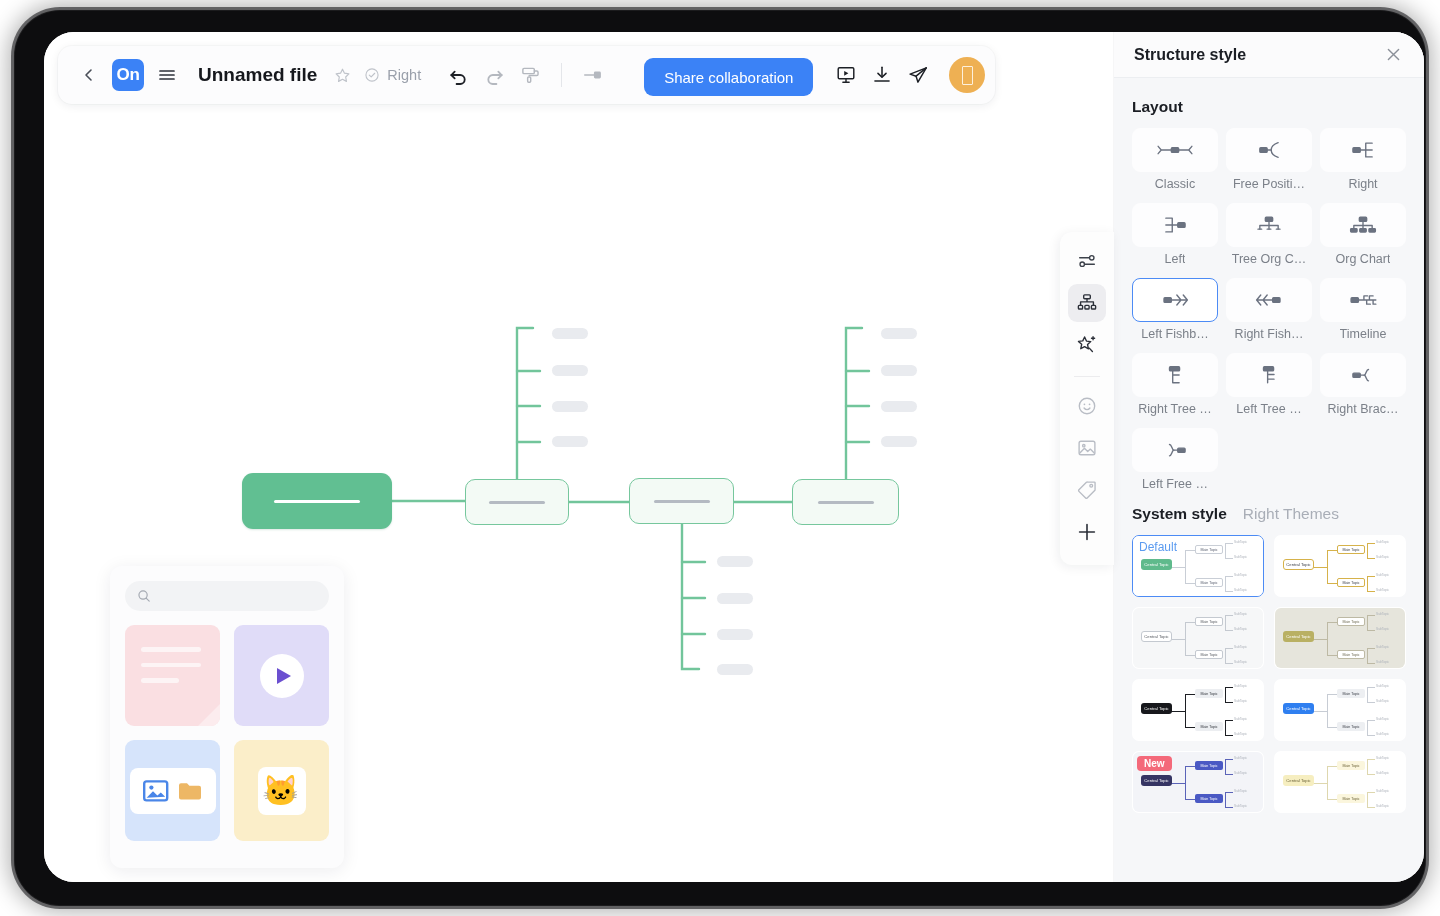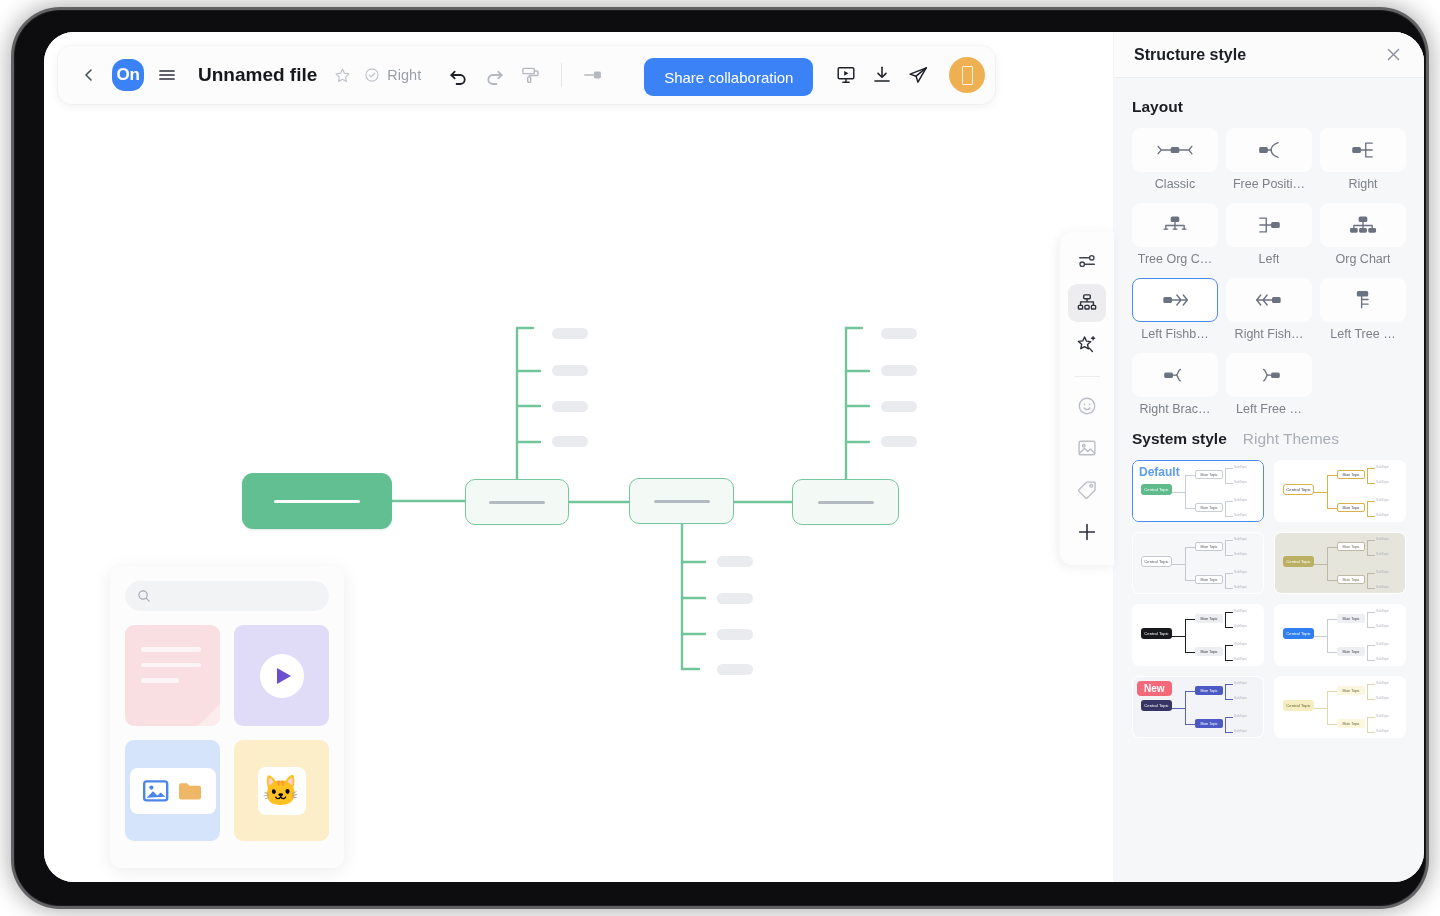--- a/index.html
+++ b/index.html
@@ -54,21 +54,21 @@
     z-index: 30;
   }
   .tb-btn {
     width: 34px; height: 34px;
     display: flex; align-items: center; justify-content: center;
     border-radius: 8px; cursor: pointer; color: #2b2f38;
     flex: none;
   }
   #logo-badge {
     width: 32px; height: 32px;
-    background: #3b82f6; border-radius: 13px;
+    background: #3b82f6; border-radius: 7px;
     display: flex; align-items: center; justify-content: center;
     color: #fff; font-size: 17px; font-weight: 700;
     letter-spacing: -.4px; margin: 0 4px 0 4px; flex: none;
   }
   #file-title {
     font-size: 19px; font-weight: 700; color: #16181d;
     margin: 0 6px 0 12px; white-space: nowrap; text-align: right;
   }
   #saved-label { font-size: 14.5px; color: #9aa0ab; margin-left: 2px; white-space: nowrap; }
   .tb-sep { width: 1px; height: 24px; background: #e4e6ea; margin: 0 12px; flex: none; }
@@ -241,21 +241,21 @@
   }
   .theme-card {
     height: 62px; border-radius: 7px; position: relative;
     border: 1.6px solid transparent; cursor: pointer; overflow: hidden;
     background: #fff;
   }
   .theme-card.selected { border-color: #4c8bf5; }
   .theme-inner { position: absolute; inset: 0; }
   .tc-label {
     position: absolute; left: 6px; top: 4px;
-    font-size: 12px; font-weight: 700; color: #5b9bf0;
+    font-size: 12px; font-weight: 400; color: #5b9bf0;
   }
   .tc-new {
     position: absolute; left: 4px; top: 4px;
     background: #f4697a; color: #fff;
     font-size: 10px; font-weight: 700;
     padding: 2px 7px; border-radius: 4px;
   }
   .tc-center {
     position: absolute; border-radius: 3px;
     font-size: 4.2px; display: flex; align-items: center; justify-content: center;
@@ -548,36 +548,36 @@
                   <rect x="9" y="9.5" width="8" height="5" rx="1" fill="#6b7280"></rect>
                   <path d="M17 12h6M23 4.5v15M23 4.5h7M23 12h7M23 19.5h7"></path>
                 </svg>
           </div>
           <div class="layout-label">Right</div>
         </div>
 
         <div class="layout-item">
           <div class="layout-thumb">
             <svg width="38" height="22" viewBox="0 0 40 24" fill="none" stroke="#6b7280" stroke-width="1.5" stroke-linecap="round">
+                  <rect x="23" y="9.5" width="8" height="5" rx="1" fill="#6b7280"></rect>
+                  <path d="M23 12h-6M17 4.5v15M17 4.5h-7M17 12h-7M17 19.5h-7"></path>
+                </svg>
+          </div>
+          <div class="layout-label">Left</div>
+        </div>
+
+        <div class="layout-item">
+          <div class="layout-thumb">
+            <svg width="38" height="22" viewBox="0 0 40 24" fill="none" stroke="#6b7280" stroke-width="1.5" stroke-linecap="round">
                   <rect x="16" y="3.5" width="8" height="4.5" rx="1" fill="#6b7280"></rect>
                   <path d="M20 8v4.5M10 12.5h20M10 12.5v4M20 12.5v4M30 12.5v4"></path>
                   <path d="M8 16.5h4M18 16.5h4M28 16.5h4"></path>
                 </svg>
           </div>
           <div class="layout-label">Tree Org C…</div>
-        </div>
-
-        <div class="layout-item">
-          <div class="layout-thumb">
-            <svg width="38" height="22" viewBox="0 0 40 24" fill="none" stroke="#6b7280" stroke-width="1.5" stroke-linecap="round">
-                  <rect x="23" y="9.5" width="8" height="5" rx="1" fill="#6b7280"></rect>
-                  <path d="M23 12h-6M17 4.5v15M17 4.5h-7M17 12h-7M17 19.5h-7"></path>
-                </svg>
-          </div>
-          <div class="layout-label">Left</div>
         </div>
 
         <div class="layout-item">
           <div class="layout-thumb">
             <svg width="38" height="22" viewBox="0 0 40 24" fill="none" stroke="#6b7280" stroke-width="1.5" stroke-linecap="round">
                   <rect x="16" y="3.5" width="8" height="4.5" rx="1" fill="#6b7280"></rect>
                   <path d="M20 8v4.5M10 12.5h20M10 12.5v3.5M20 12.5v3.5M30 12.5v3.5"></path>
                   <rect x="6.5" y="16" width="7" height="3.6" rx=".8" fill="#6b7280"></rect>
                   <rect x="16.5" y="16" width="7" height="3.6" rx=".8" fill="#6b7280"></rect>
                   <rect x="26.5" y="16" width="7" height="3.6" rx=".8" fill="#6b7280"></rect>
@@ -599,22 +599,40 @@
         <div class="layout-item">
           <div class="layout-thumb">
             <svg width="38" height="22" viewBox="0 0 40 24" fill="none" stroke="#6b7280" stroke-width="1.5" stroke-linecap="round">
                   <rect x="24" y="9.5" width="8" height="5" rx="1" fill="#6b7280"></rect>
                   <path d="M24 12H7M18 6.5L13.5 12M18 17.5L13.5 12M11 6.5L6.5 12M11 17.5L6.5 12"></path>
                 </svg>
           </div>
           <div class="layout-label">Right Fish…</div>
         </div>
 
-
-
+        <div class="layout-item">
+          <div class="layout-thumb">
+            <svg width="38" height="22" viewBox="0 0 40 24" fill="none" stroke="#6b7280" stroke-width="1.5" stroke-linecap="round">
+                  <rect x="7" y="9.5" width="8" height="5" rx="1" fill="#6b7280"></rect>
+                  <path d="M15 12h19M21 12V7.5M21 7.5h4M27 12V7.5M27 7.5h4M24 12v4.5M24 16.5h4M31 12v4.5M31 16.5h3"></path>
+                </svg>
+          </div>
+          <div class="layout-label">Timeline</div>
+        </div>
+
+
+        <div class="layout-item">
+          <div class="layout-thumb">
+            <svg width="38" height="22" viewBox="0 0 40 24" fill="none" stroke="#6b7280" stroke-width="1.5" stroke-linecap="round">
+                  <rect x="14" y="3" width="11" height="4.5" rx="1" fill="#6b7280"></rect>
+                  <path d="M17.5 7.5v13M17.5 12h7M17.5 20.5h7"></path>
+                </svg>
+          </div>
+          <div class="layout-label">Right Tree …</div>
+        </div>
 
         <div class="layout-item">
           <div class="layout-thumb">
             <svg width="38" height="22" viewBox="0 0 40 24" fill="none" stroke="#6b7280" stroke-width="1.5" stroke-linecap="round">
                   <rect x="14" y="3" width="11" height="4.5" rx="1" fill="#6b7280"></rect>
                   <path d="M18.5 7.5v13M18.5 11.5h7M18.5 16.5h7"></path>
                 </svg>
           </div>
           <div class="layout-label">Left Tree …</div>
         </div>

